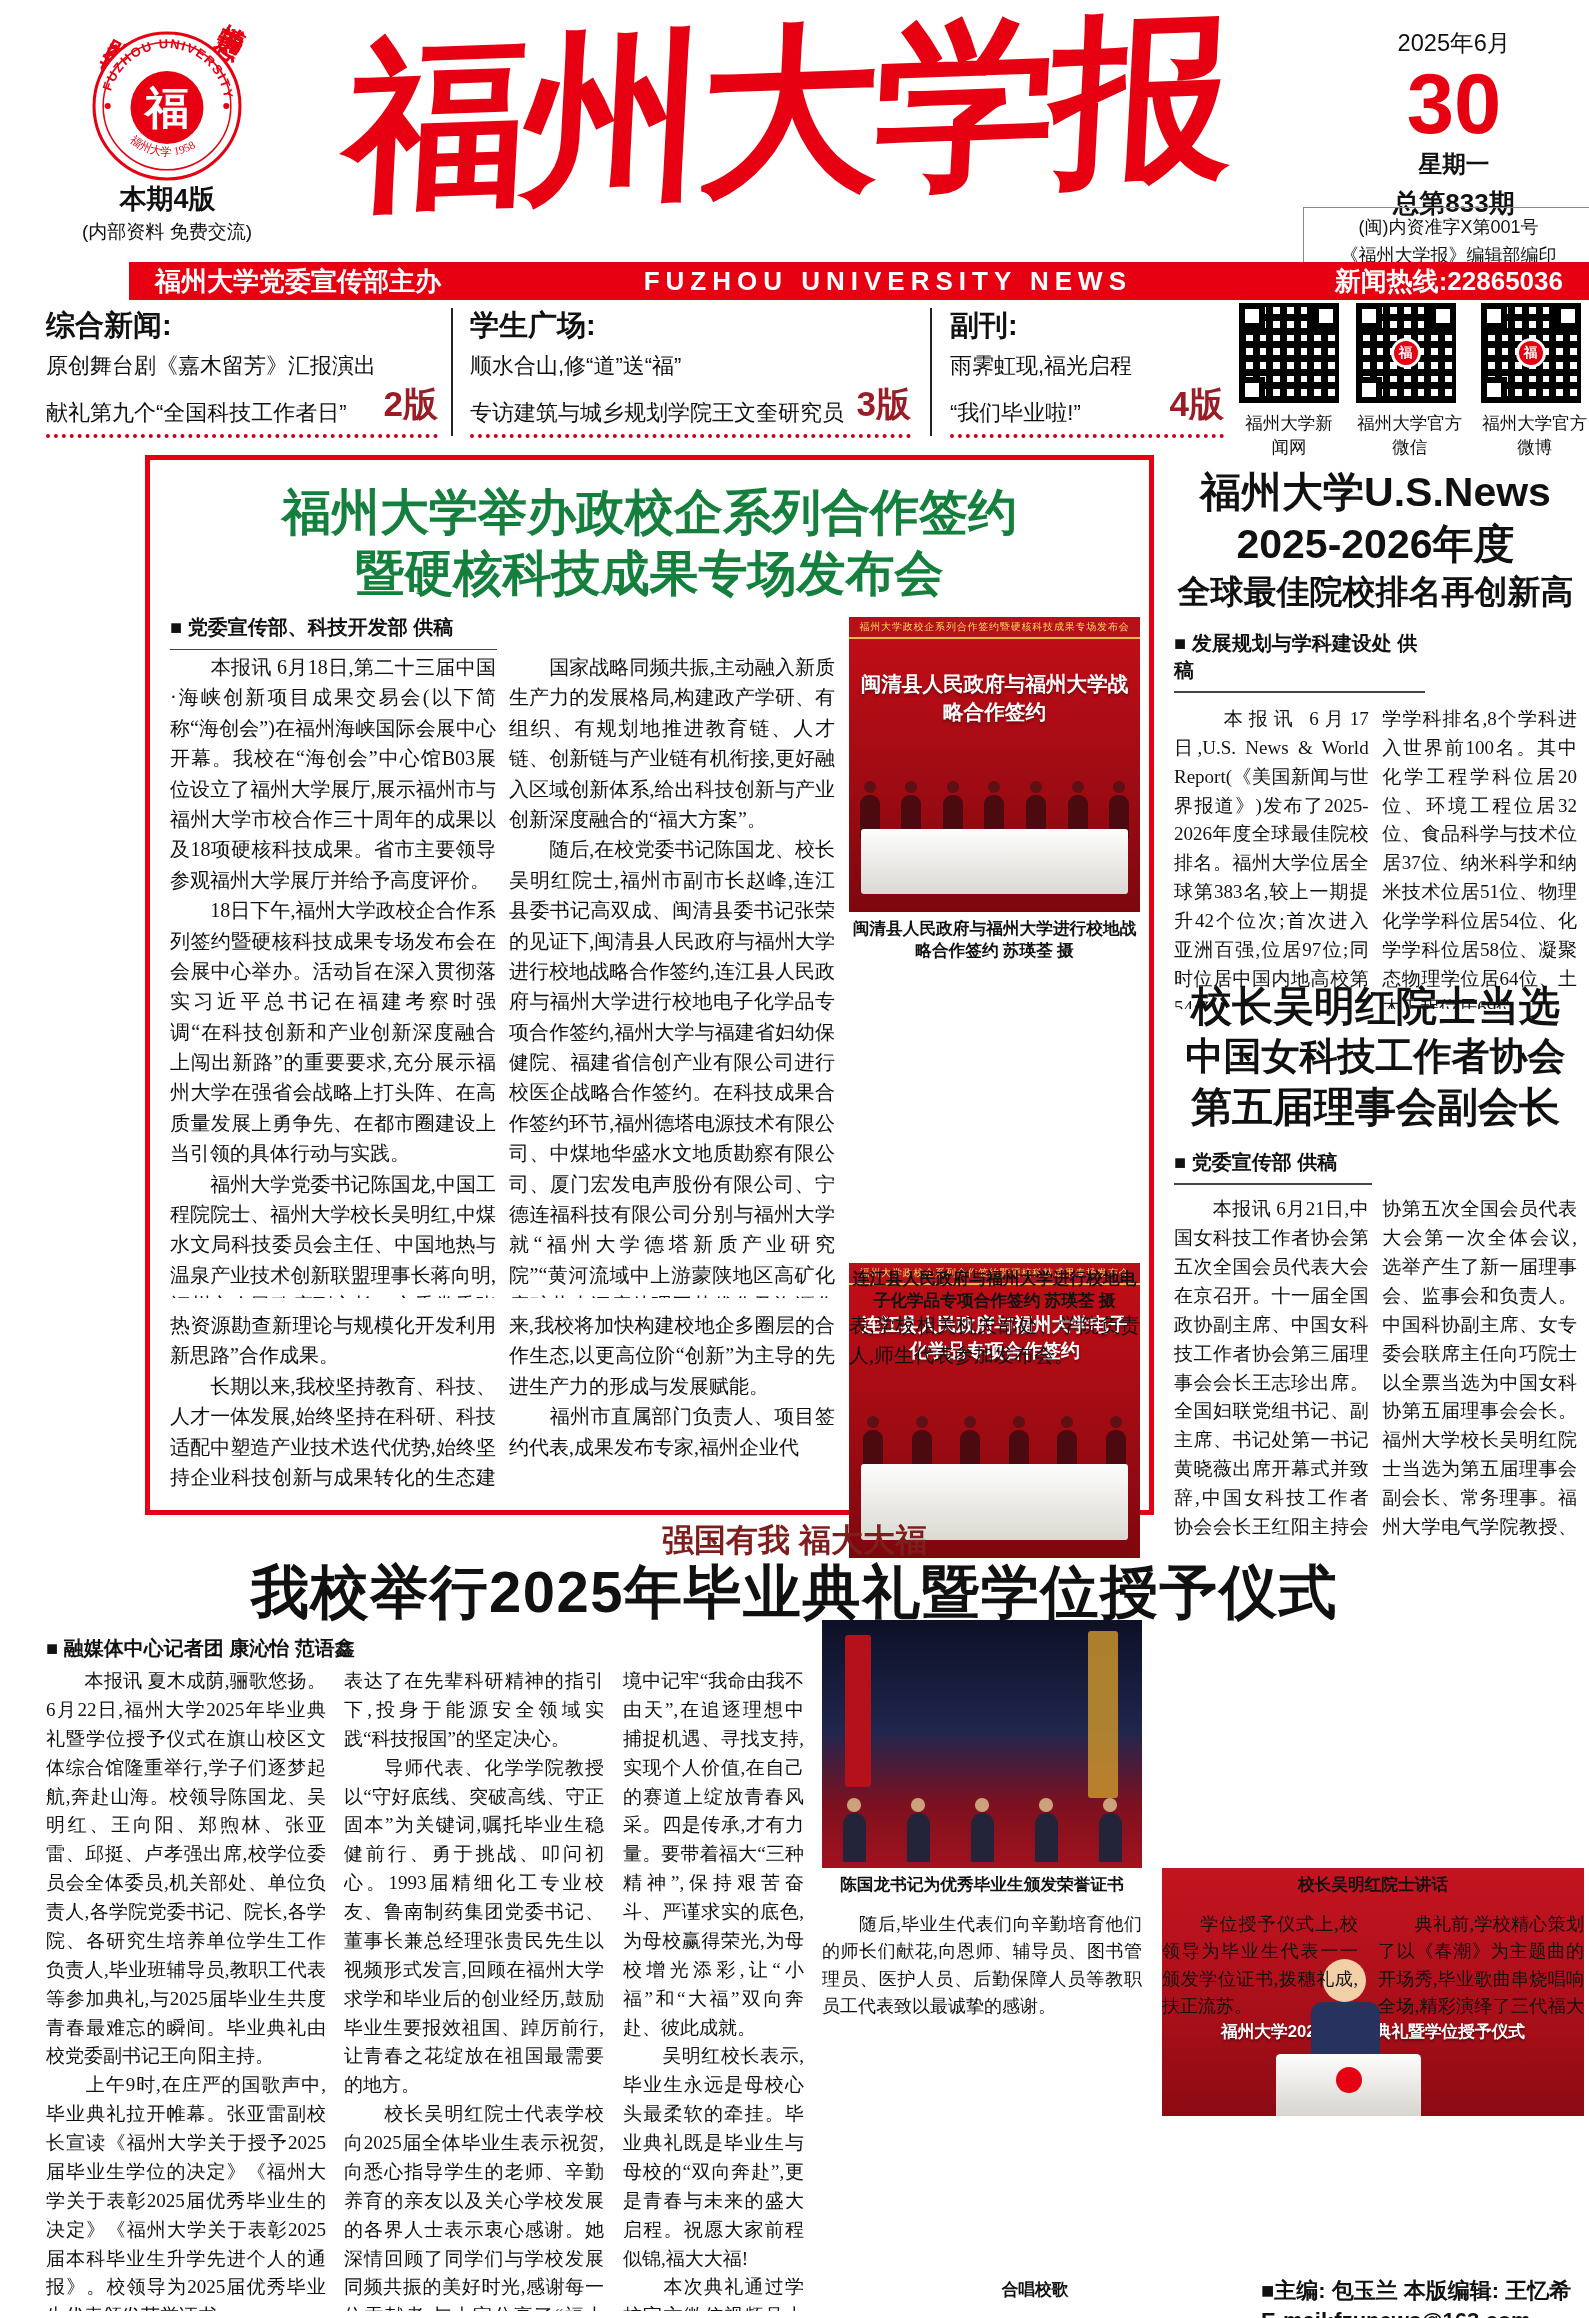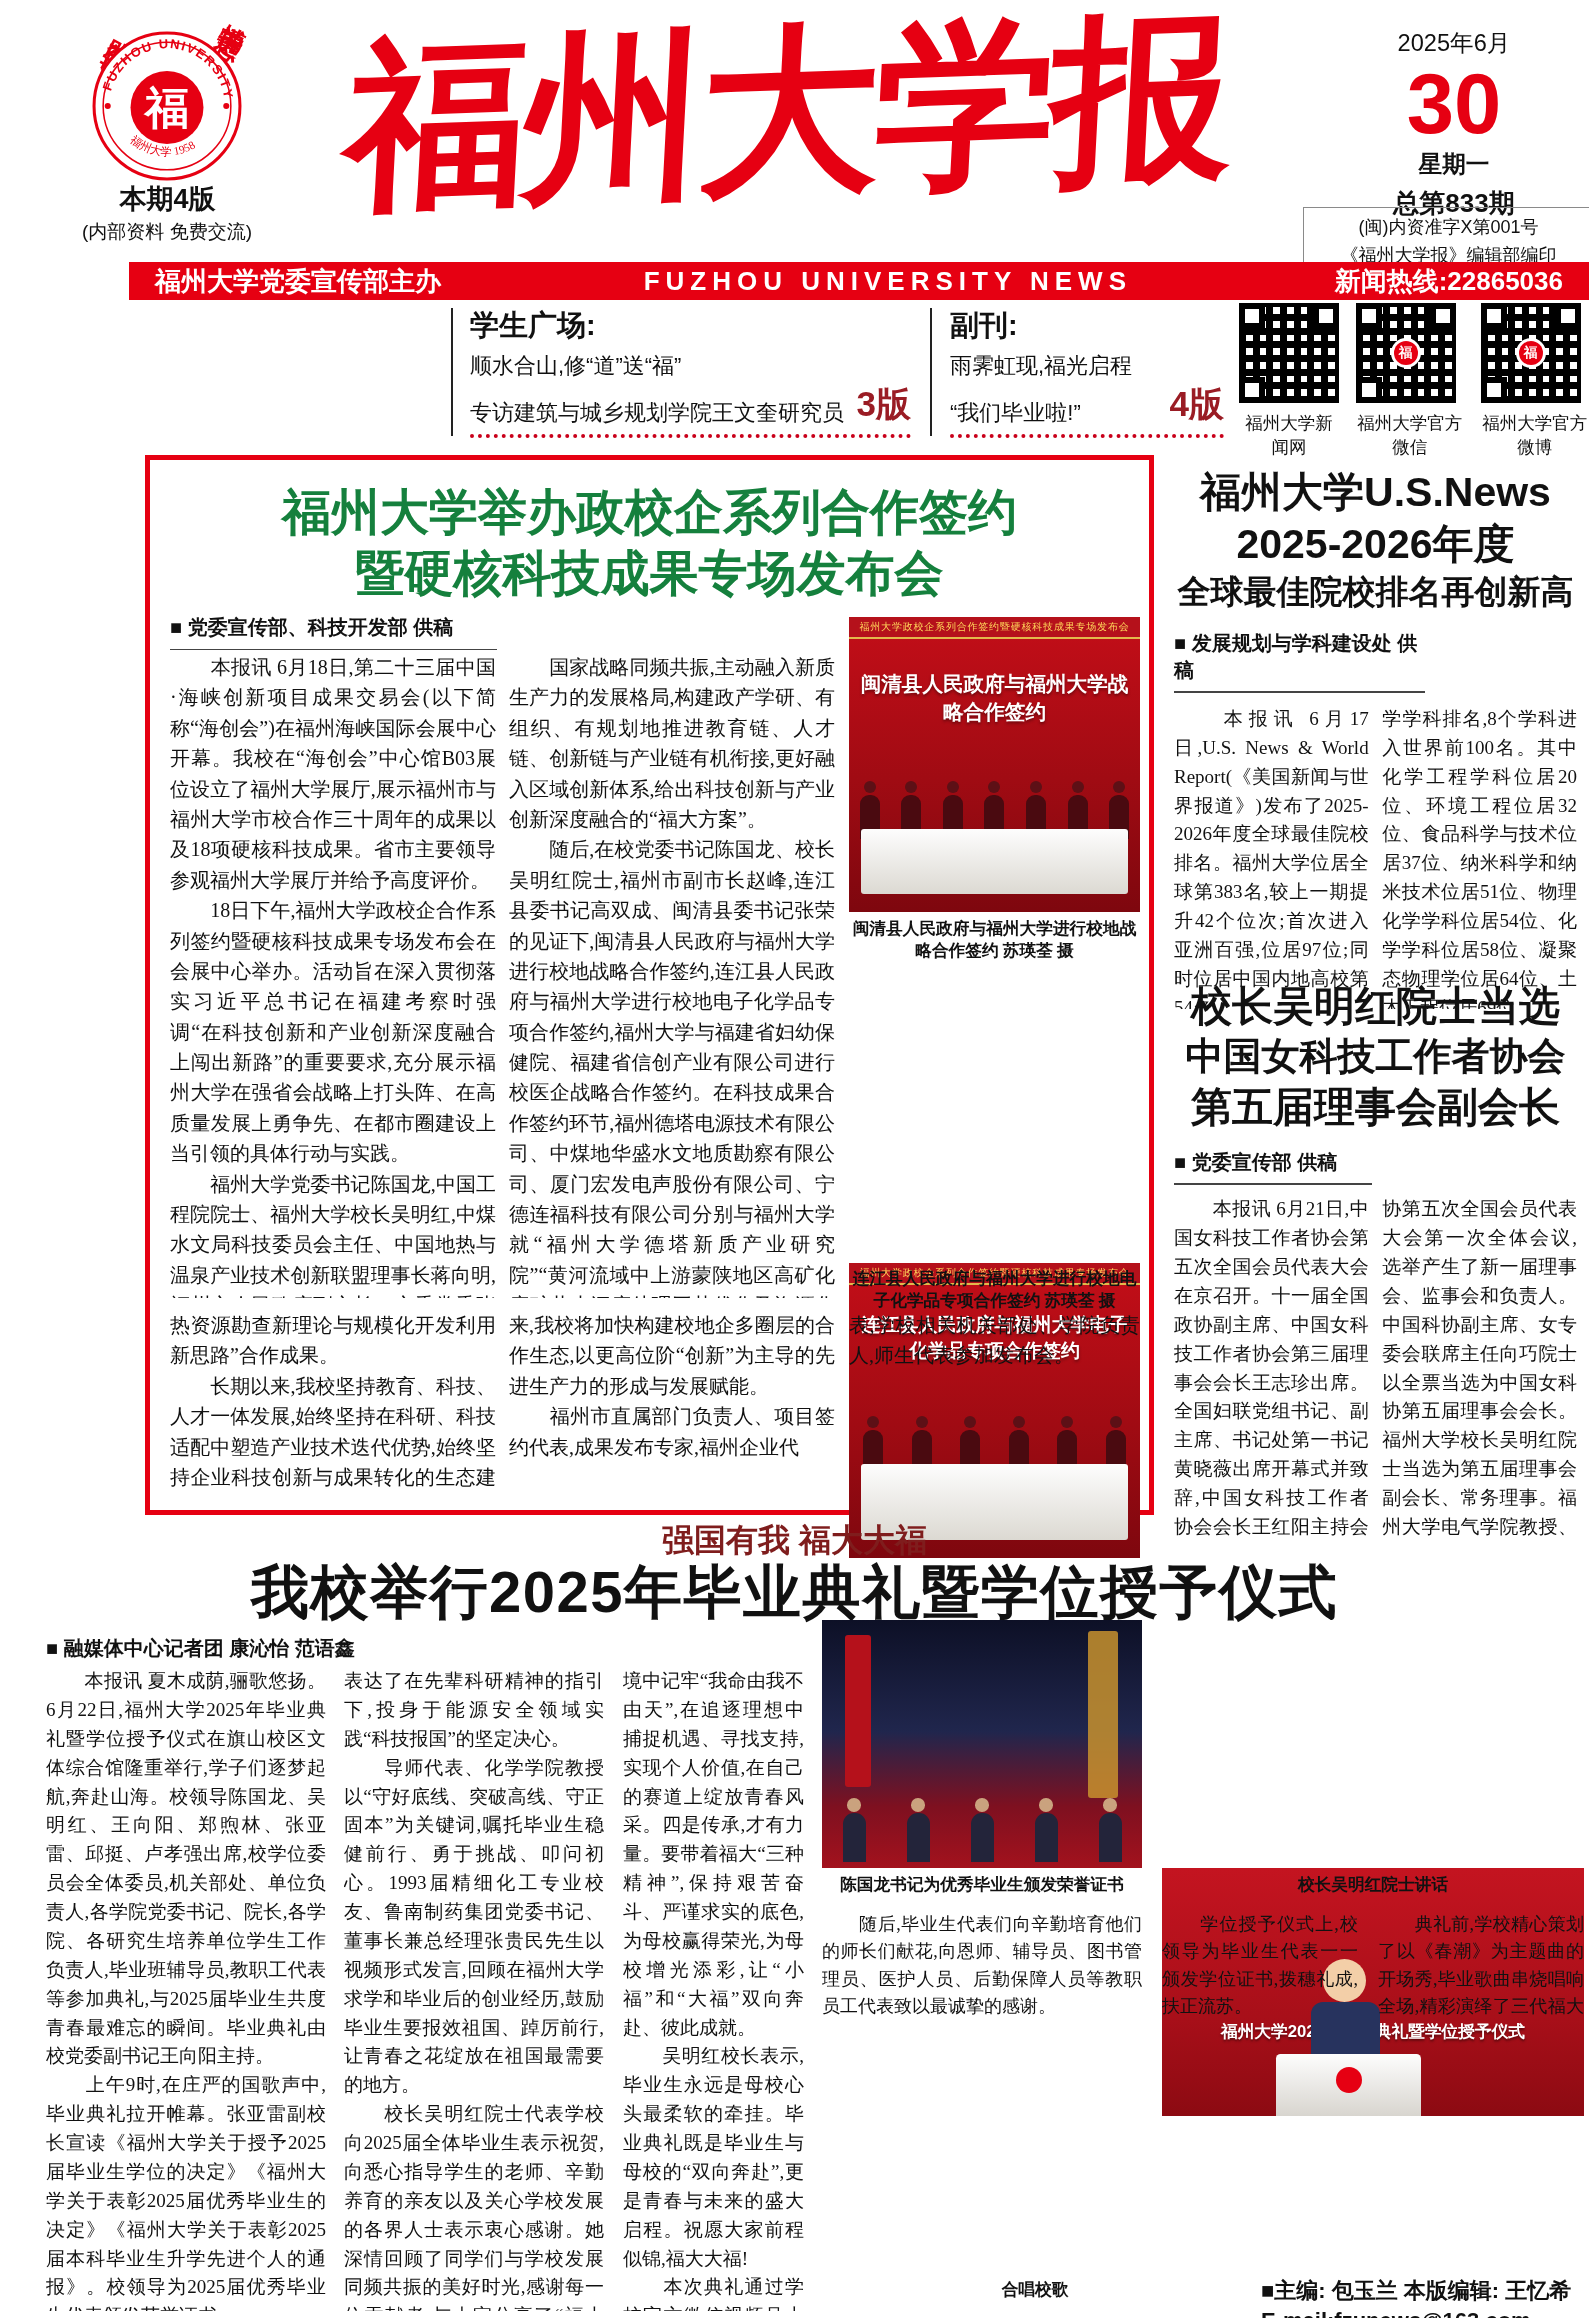--- a/index.html
+++ b/index.html
@@ -124,20 +124,29 @@
     <div>(闽)内资准字X第001号</div>
     <div>《福州大学报》编辑部编印</div>
   </div>
 
   <div id="redbar" class="abs" style="left:129px;top:262px;width:1460px;height:38px;">
     <span>福州大学党委宣传部主办</span>
     <span class="en">FUZHOU UNIVERSITY NEWS</span>
     <span>新闻热线:22865036</span>
   </div>
 
+  <div class="abs teaser" style="left:46px;top:306px;width:392px;">
+    <div class="t-title">综合新闻:</div>
+    <div class="t-line">原创舞台剧《嘉木留芳》汇报演出</div>
+    <div style="display:flex;align-items:flex-end;justify-content:space-between;">
+      <div class="t-line">献礼第九个“全国科技工作者日”</div>
+      <div class="t-page">2版</div>
+    </div>
+    <div class="t-dots" style="margin-top:6px;"></div>
+  </div>
   <div class="abs vsep" style="left:451px;top:308px;height:128px;"></div>
 
   <div class="abs teaser" style="left:470px;top:306px;width:441px;">
     <div class="t-title">学生广场:</div>
     <div class="t-line">顺水合山,修“道”送“福”</div>
     <div style="display:flex;align-items:flex-end;justify-content:space-between;">
       <div class="t-line">专访建筑与城乡规划学院王文奎研究员</div>
       <div class="t-page">3版</div>
     </div>
     <div class="t-dots" style="margin-top:6px;"></div>

